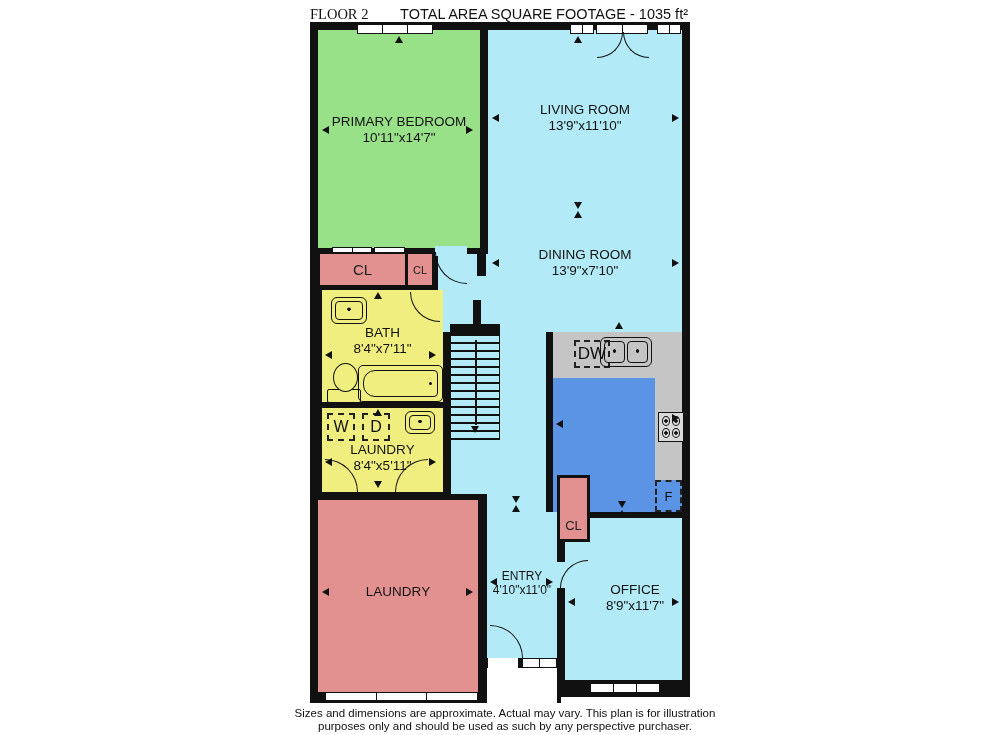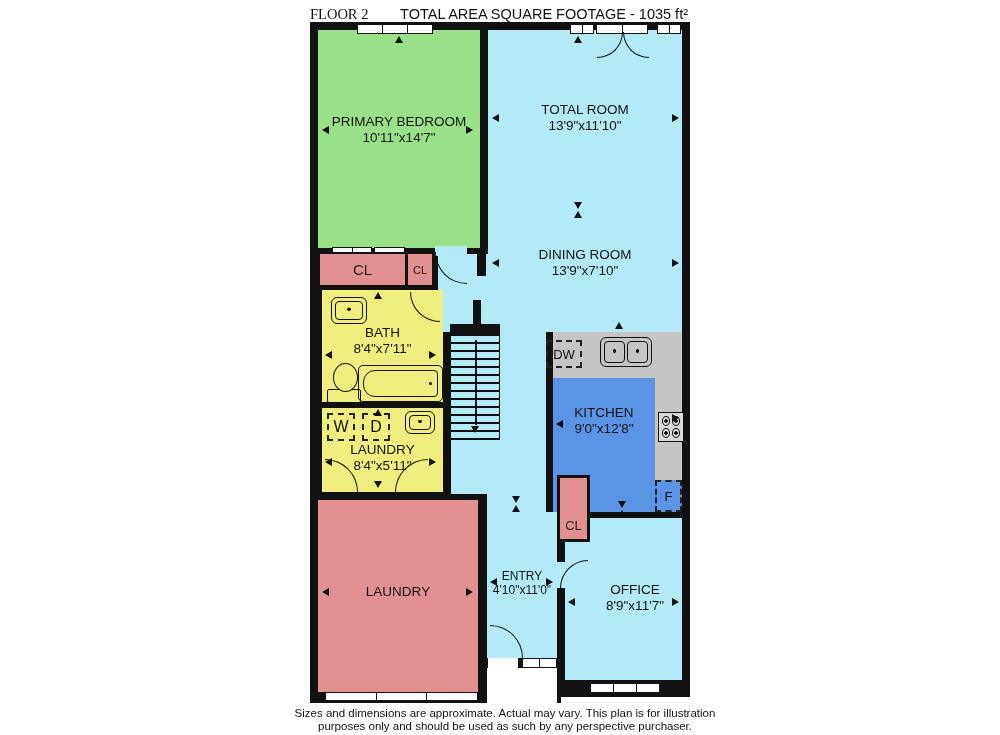--- a/index.html
+++ b/index.html
@@ -185,21 +185,21 @@
   <div class="tub" style="left:48px;top:343px;width:85px;height:37px;"></div>
 
   <div class="dash" style="left:17px;top:391px;width:28px;height:28px;font-size:16px;">
       <span>W</span>
     </div>
   <div class="dash" style="left:52px;top:391px;width:28px;height:28px;font-size:16px;">
       <span>D</span>
     </div>
   <div class="sink yellow" style="left:95px;top:389px;width:30px;height:23px;"></div>
 
-  <div class="dash" style="left:236px;top:318px;width:36px;height:28px;font-size:13px;">
+  <div class="dash" style="left:264px;top:318px;width:36px;height:28px;font-size:17px;">
       <span>DW</span>
     </div>
   <div class="ksink" style="left:290px;top:315px;width:52px;height:30px;">
       <i></i>
       <i></i>
     </div>
   <div class="stove" style="left:348px;top:390px;width:26px;height:30px;">
       <i></i>
       <i></i>
       <i></i>
@@ -207,38 +207,34 @@
     </div>
   <div class="dash kblue" style="left:345px;top:458px;width:27px;height:32px;font-size:13px;z-index:4;">
       <span>F</span>
     </div>
 
   <div class="rlabel" style="left:8px;top:92px;width:162px;">
     <div>PRIMARY BEDROOM</div>
     <div>10'11"x14'7"</div>
   </div>
   <div class="rlabel" style="left:178px;top:80px;width:194px;">
-    <div>TOTAL ROOM</div>
+    <div>LIVING ROOM</div>
     <div>13'9"x11'10"</div>
   </div>
   <div class="rlabel" style="left:178px;top:225px;width:194px;">
     <div>DINING ROOM</div>
     <div>13'9"x7'10"</div>
   </div>
   <div class="rlabel" style="left:12px;top:303px;width:121px;">
     <div>BATH</div>
     <div>8'4"x7'11"</div>
   </div>
   <div class="rlabel" style="left:12px;top:420px;width:121px;">
     <div>LAUNDRY</div>
     <div>8'4"x5'11"</div>
-  </div>
-  <div class="rlabel" style="left:243px;top:383px;width:102px;">
-    <div>KITCHEN</div>
-    <div>9'0"x12'8"</div>
   </div>
   <div class="rlabel small" style="left:172px;top:547px;width:80px;">
     <div>ENTRY</div>
     <div>4'10"x11'0"</div>
   </div>
   <div class="rlabel" style="left:255px;top:560px;width:140px;">
     <div>OFFICE</div>
     <div>8'9"x11'7"</div>
   </div>
   <div class="rlabel" style="left:8px;top:562px;width:160px;">

